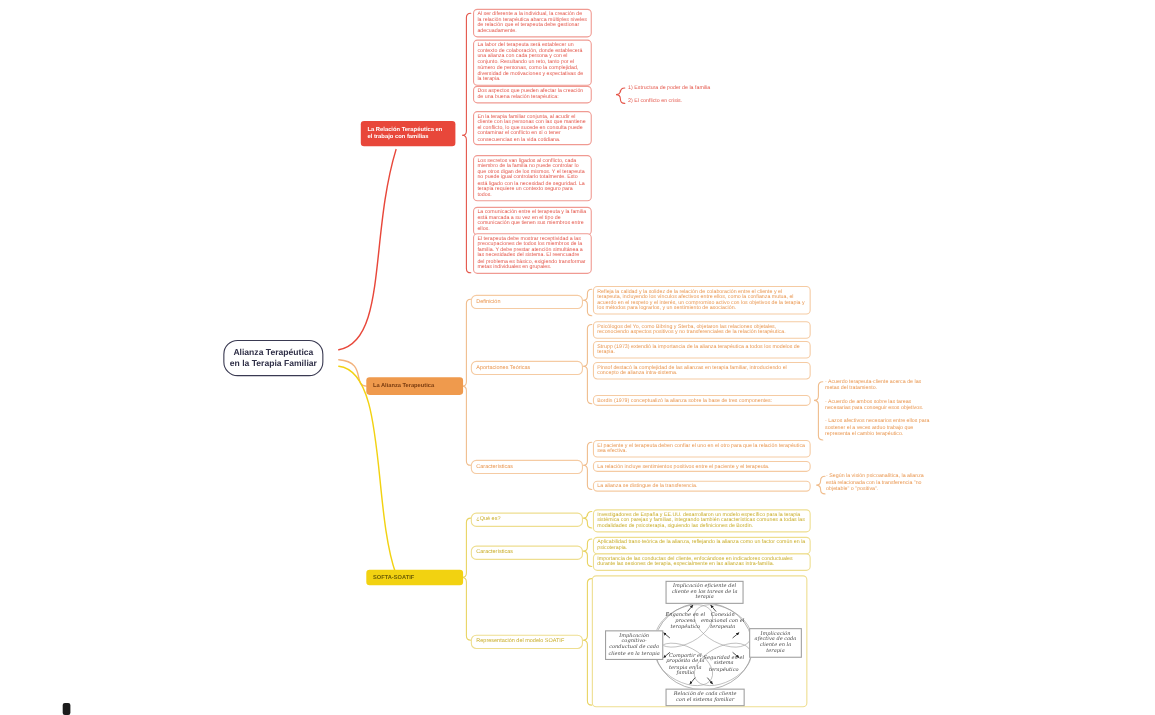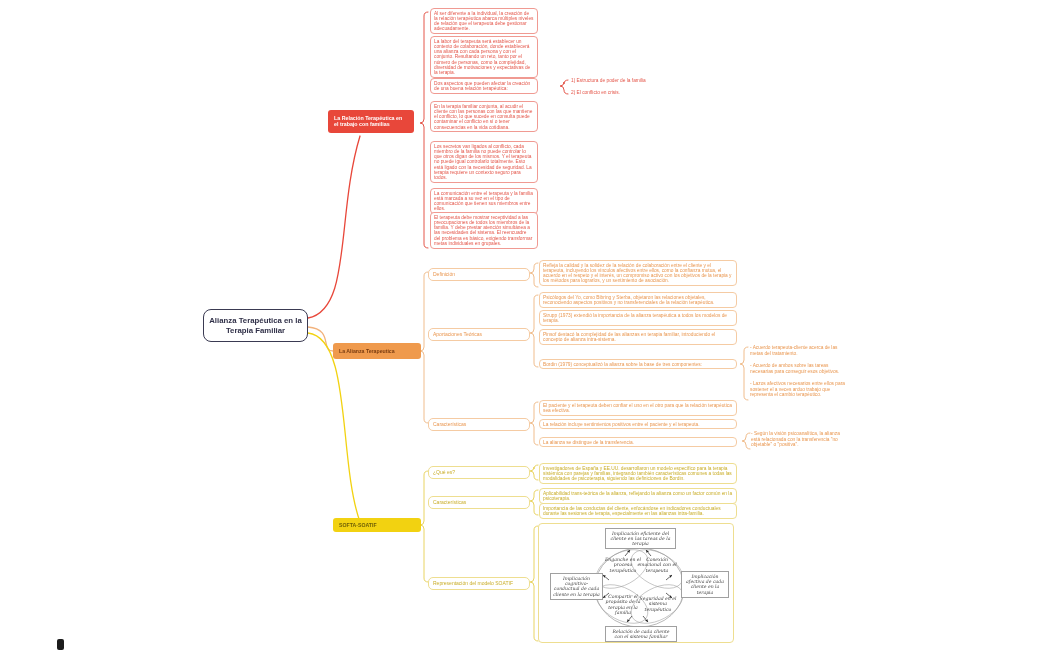--- a/index.html
+++ b/index.html
@@ -62,21 +62,21 @@
       <path d="M 750 433 Q 746 433 746 437 L 746 437 Q 746 441 742 441 Q 746 441 746 445 L 746 445 Q 746 449 750 449" stroke="#f0bd8d" stroke-width="1" fill="none" stroke-linecap="round"></path>
       <path d="M 428 471 Q 424 471 424 475 L 424 521 Q 424 525 420 525 Q 424 525 424 529 L 424 578 Q 424 582 428 582" stroke="#e9d463" stroke-width="1" fill="none" stroke-linecap="round"></path>
       <path d="M 538 465 Q 534 465 534 469 L 534 467 Q 534 471 530 471 Q 534 471 534 475 L 534 476 Q 534 480 538 480" stroke="#e9d463" stroke-width="1" fill="none" stroke-linecap="round"></path>
       <path d="M 538 490 Q 534 490 534 494 L 534 497 Q 534 501 530 501 Q 534 501 534 505 L 534 511 Q 534 515 538 515" stroke="#e9d463" stroke-width="1" fill="none" stroke-linecap="round"></path>
       <path d="M 538 526 Q 534 526 534 530 L 534 578 Q 534 582 530 582 Q 534 582 534 586 L 534 637 Q 534 641 538 641" stroke="#e9d463" stroke-width="1" fill="none" stroke-linecap="round"></path>
       <path d="M 308,318 C 352,310 336,215 360,136" stroke="#e8473a" stroke-width="1.3" fill="none" stroke-linecap="round"></path>
       <path d="M 308,327 C 334,329 320,351 333,351" stroke="#f2b27c" stroke-width="1.3" fill="none" stroke-linecap="round"></path>
       <path d="M 308,333 C 352,338 338,460 360,522" stroke="#f2d211" stroke-width="1.3" fill="none" stroke-linecap="round"></path>
     </svg>
 
-  <div class="node central" style="left:203px;top:309px;width:105px;">Alianza Terapéutica en la Terapia Familiar</div>
+  <div class="node central" style="left:203px;top:309px;width:91px;border-radius:13px;">Alianza Terapéutica en la Terapia Familiar</div>
 
   <div class="node branch red" style="left:328px;top:110px;width:86px;">La Relación Terapéutica en el trabajo con familias</div>
 
   <div class="node tb red" style="left:430px;top:8px;width:108px;">Al ser diferente a la individual, la creación de la relación terapéutica abarca múltiples niveles de relación que el terapeuta debe gestionar adecuadamente.</div>
   <div class="node tb red" style="left:430px;top:36px;width:108px;">La labor del terapeuta será establecer un contexto de colaboración, donde establecerá una alianza con cada persona y con el conjunto. Resultando un reto, tanto por el número de personas, como la complejidad, diversidad de motivaciones y expectativas de la terapia.</div>
   <div class="node tb red" style="left:430px;top:78px;width:108px;">Dos aspectos que pueden afectar la creación de una buena relación terapéutica:</div>
   <div class="node plain red" style="left:571px;top:78px;width:82px;">1) Estructura de poder de la familia</div>
   <div class="node plain red" style="left:571px;top:90px;width:82px;">2) El conflicto en crisis.</div>
   <div class="node tb red" style="left:430px;top:101px;width:108px;">En la terapia familiar conjunta, al acudir el cliente con las personas con las que mantiene el conflicto, lo que sucede en consulta puede contaminar el conflicto en sí o tener consecuencias en la vida cotidiana.</div>
   <div class="node tb red" style="left:430px;top:141px;width:108px;">Los secretos van ligados al conflicto, cada miembro de la familia no puede controlar lo que otros digan de los mismos. Y el terapeuta no puede igual controlarlo totalmente. Esto está ligado con la necesidad de seguridad. La terapia requiere un contexto seguro para todos.</div>

